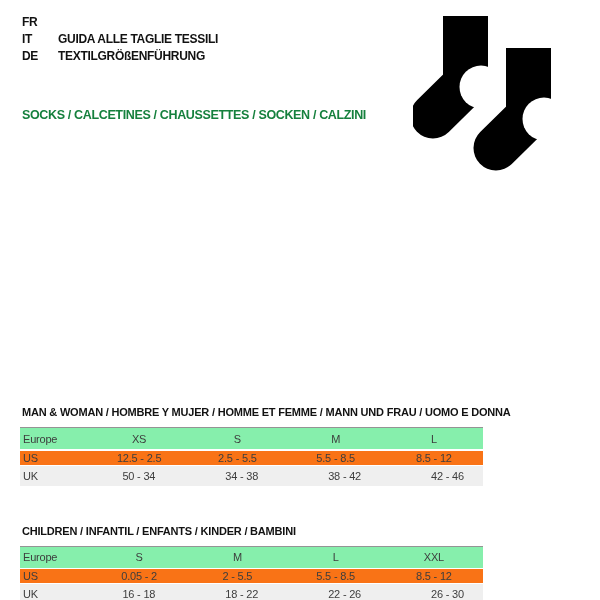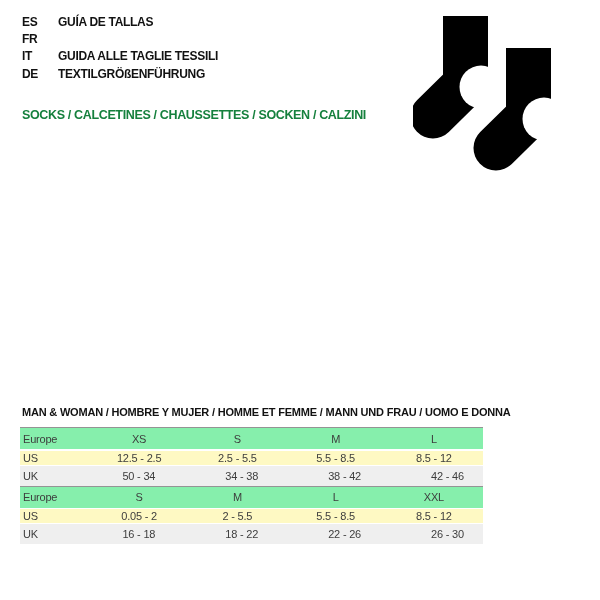--- a/index.html
+++ b/index.html
@@ -75,33 +75,29 @@
     letter-spacing: -0.2px;
     color: #3d3d3d;
   }
   .trow.head {
     background: #86efac;
     border-top: 1.5px solid #949494;
     height: 22px;
     margin-bottom: 1.5px;
     align-items: center;
   }
-  .trow.us { background: #fef9c3; margin-bottom: 1px; }
+  .trow.us { background: #f97316; margin-bottom: 1px; }
   .trow.uk { background: #efefef; height: 20px; gap: 32px; }
   .c0 { width: 70px; padding-left: 3px; }
   .c  { width: calc((100% - 70px) / 4); text-align: center; }
 </style>
 </head>
 <body>
 
 <div class="lang-block">
-  <div class="lang-row">
-    <span class="lang-code">ES</span>
-    <span class="lang-label">GUÍA DE TALLAS</span>
-  </div>
   <div class="lang-row">
     <span class="lang-code">FR</span>
   </div>
   <div class="lang-row">
     <span class="lang-code">IT</span>
     <span class="lang-label">GUIDA ALLE TAGLIE TESSILI</span>
   </div>
   <div class="lang-row">
     <span class="lang-code">DE</span>
     <span class="lang-label">TEXTILGRÖßENFÜHRUNG</span>
@@ -143,20 +139,21 @@
     </div>
     <div class="trow uk">
       <span class="c0">UK</span>
       <span class="c">50 - 34</span>
       <span class="c">34 - 38</span>
       <span class="c">38 - 42</span>
       <span class="c">42 - 46</span>
     </div>
   </div>
 
+  <div class="table-title second">CHILDREN / INFANTIL / ENFANTS / KINDER / BAMBINI</div>
   <div class="size-table">
     <div class="trow head">
       <span class="c0">Europe</span>
       <span class="c">S</span>
       <span class="c">M</span>
       <span class="c">L</span>
       <span class="c">XXL</span>
     </div>
     <div class="trow us">
       <span class="c0">US</span>

